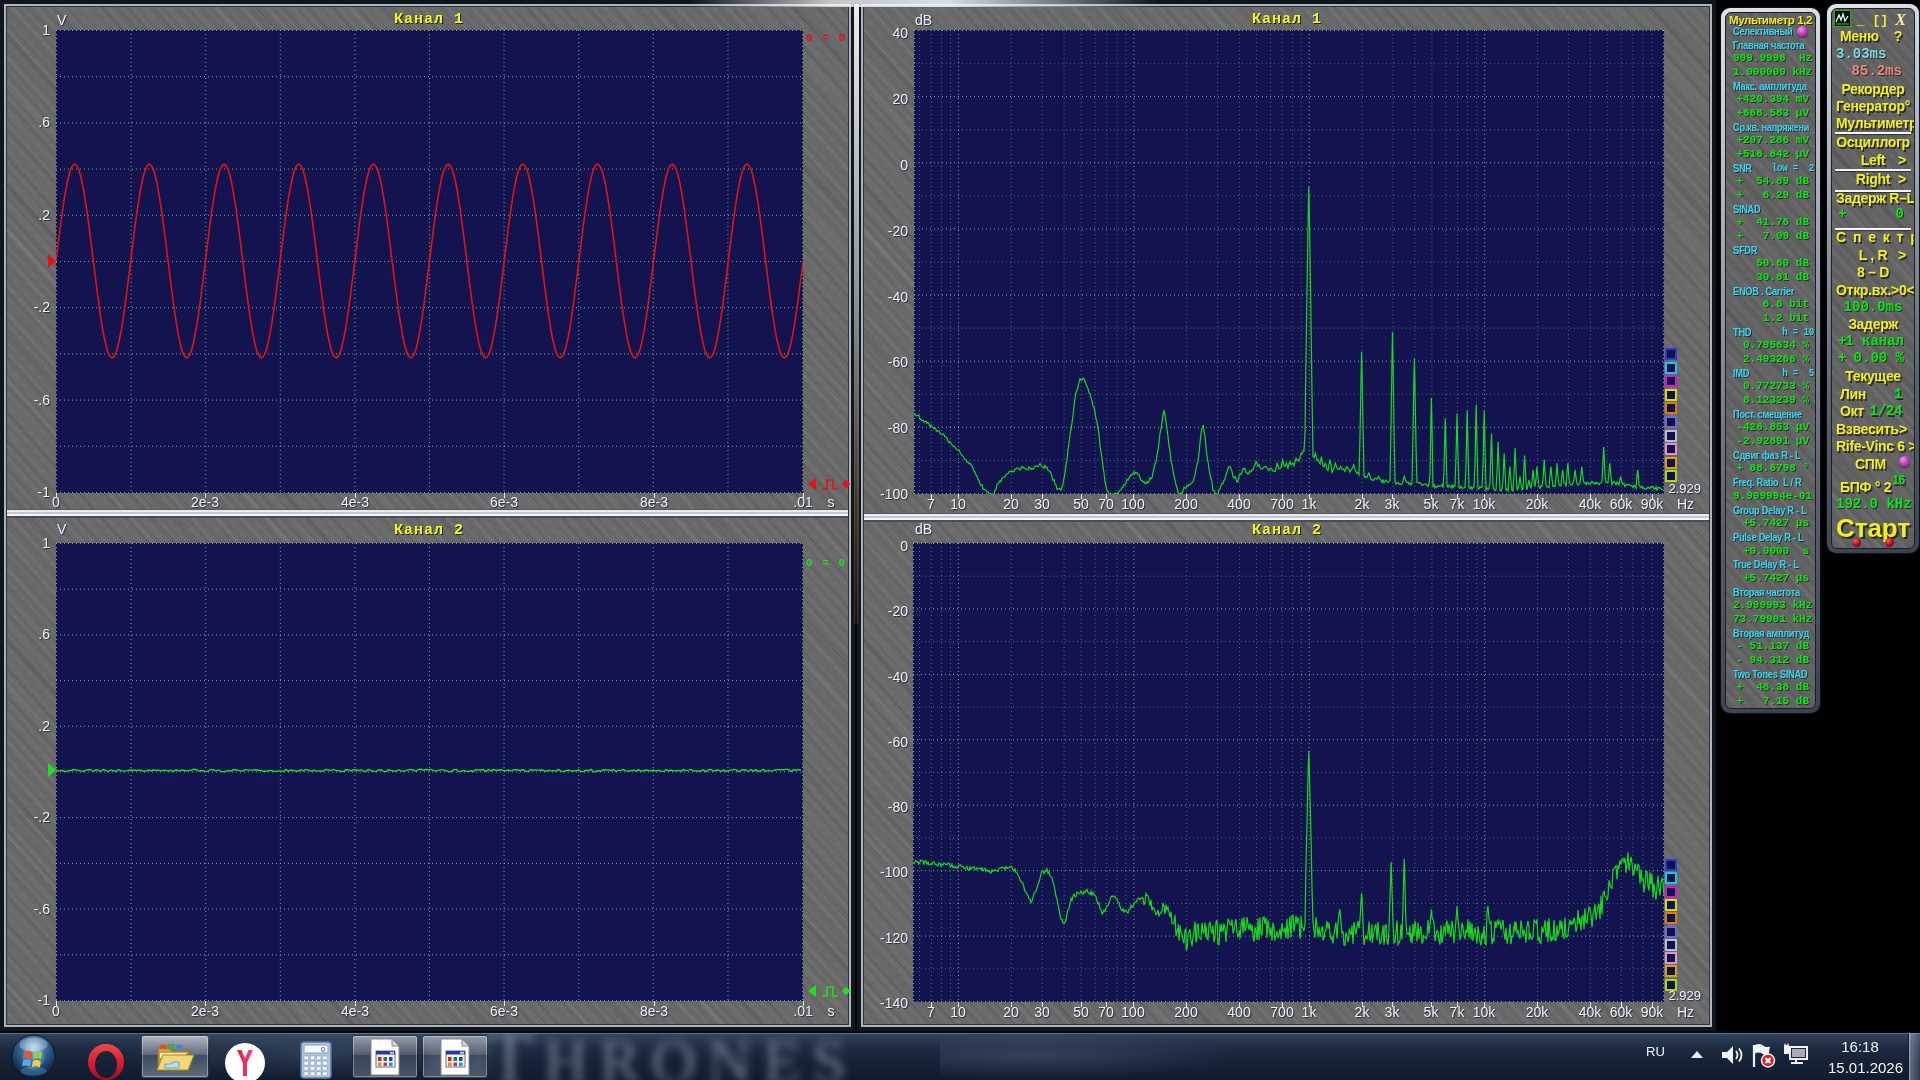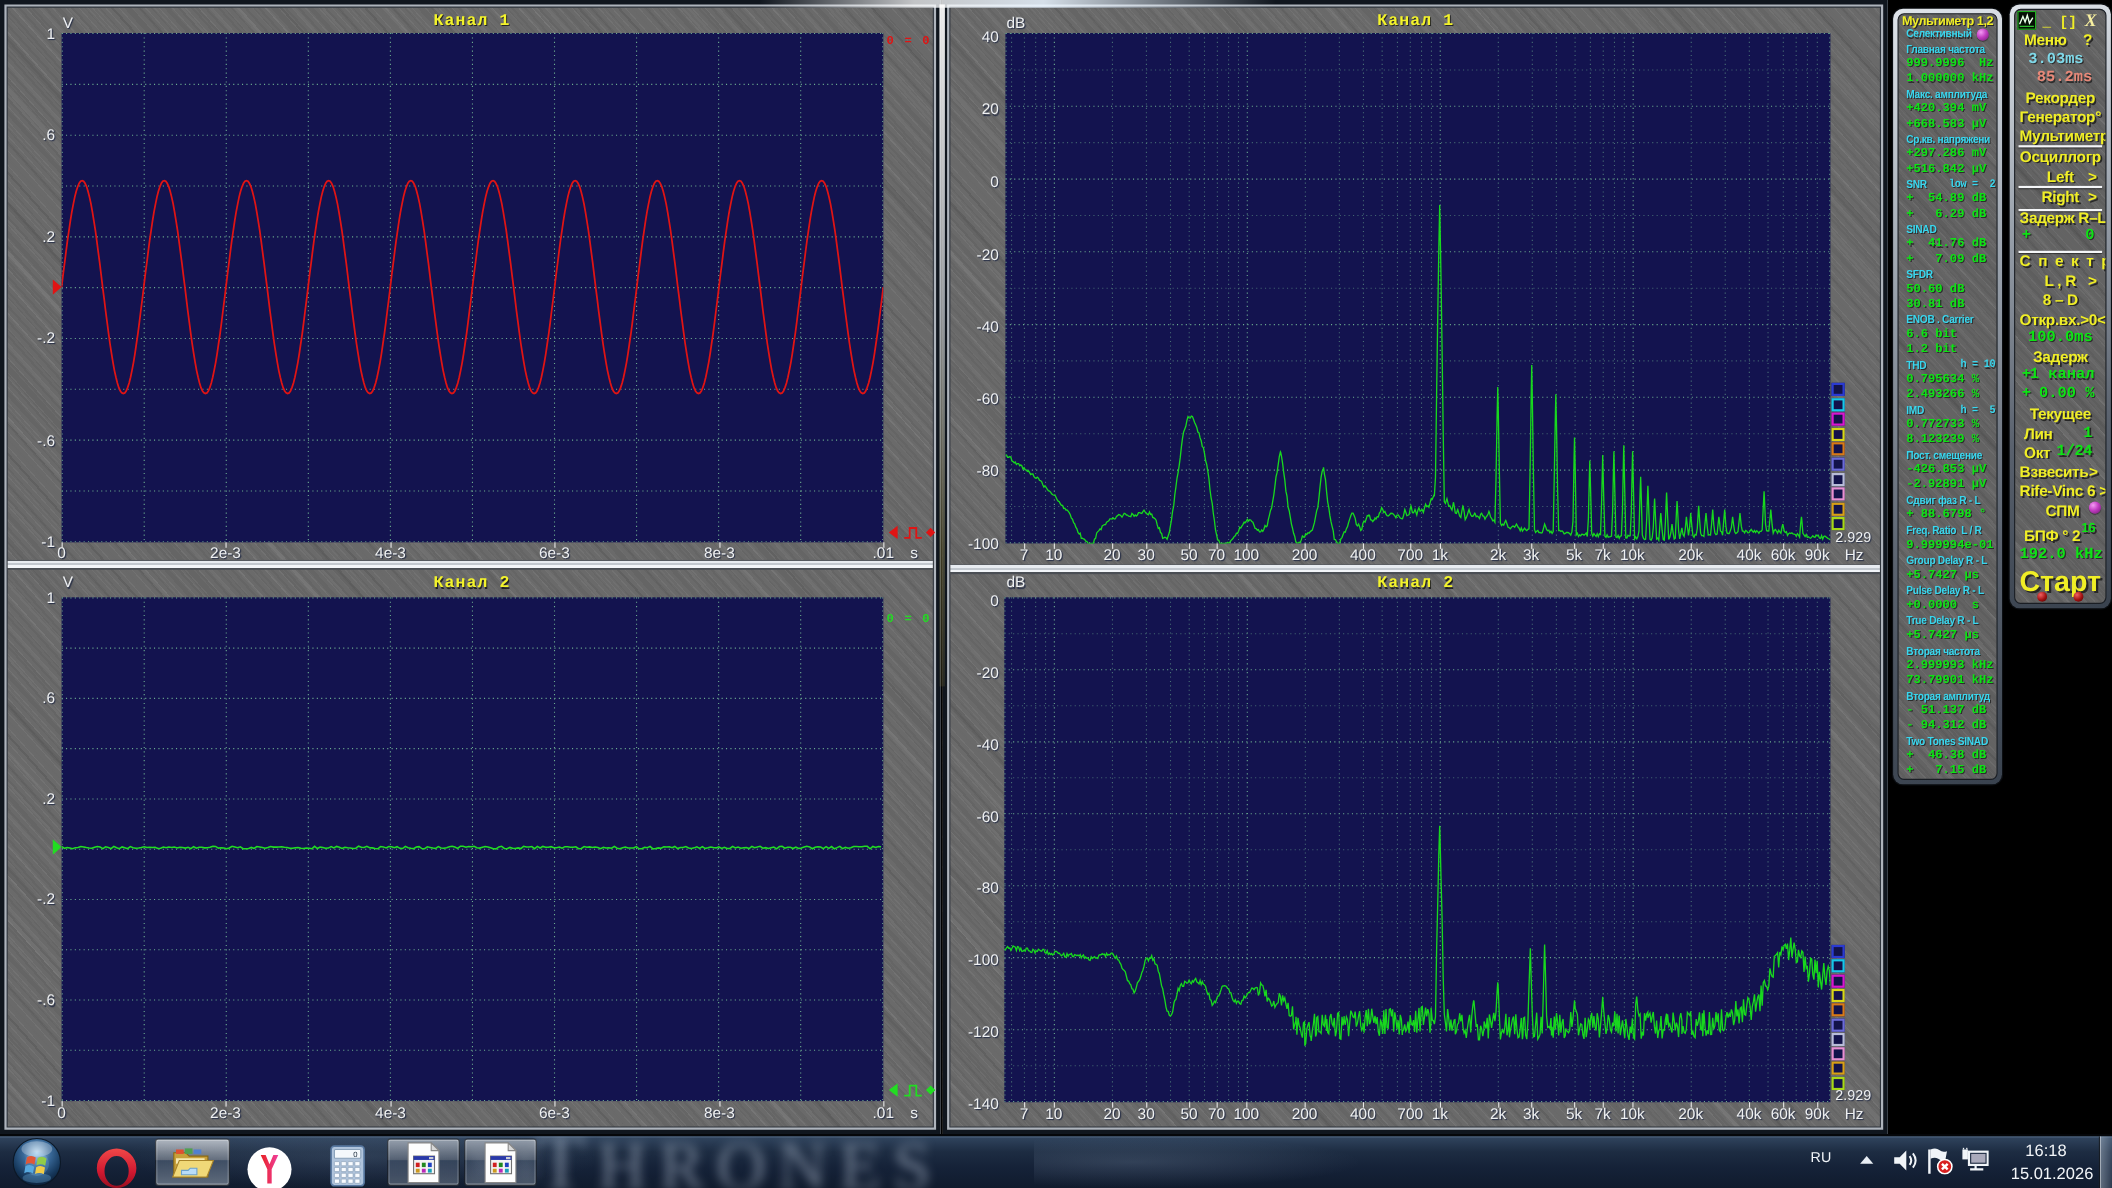--- a/index.html
+++ b/index.html
@@ -15,21 +15,21 @@
 .mk{position:absolute;font:bold 11px "Liberation Mono",monospace;white-space:pre;letter-spacing:1.5px}
 .split{position:absolute;left:7px;right:7px;height:9px;background:linear-gradient(180deg,#565a60 0 11%,#e8ecf1 11% 33%,#c2c8cf 33% 55%,#f2f5f9 55% 78%,#4a4e54 78%)}
 .panel{position:absolute;border-radius:9px;background:linear-gradient(165deg,#dfe4ea,#9aa2ac 35%,#5a626e 70%,#39424e);box-shadow:0 0 0 1px #0b0e12;padding:4px}
 .pinner{position:relative;width:100%;height:100%;border-radius:6px;border:1px solid #1a1e24;background-color:#636363;
  background-image:repeating-linear-gradient(48deg,rgba(255,255,255,.05) 0 1px,rgba(255,255,255,0) 1px 4px,rgba(0,0,0,.05) 4px 6px,rgba(255,255,255,0) 6px 9px),
  repeating-linear-gradient(48deg,rgba(0,0,0,.045) 0 2px,rgba(255,255,255,0) 2px 9px,rgba(255,255,255,.035) 9px 11px,rgba(255,255,255,0) 11px 19px),
  repeating-linear-gradient(48deg,rgba(255,255,255,0) 0 34px,rgba(255,255,255,.045) 34px 38px,rgba(255,255,255,0) 38px 62px,rgba(0,0,0,.05) 62px 68px,rgba(255,255,255,0) 68px 101px);
  overflow:hidden}
 .r{position:absolute;left:7px;right:6px;height:14px;line-height:14px;font:bold 11px "Liberation Mono",monospace;white-space:pre}
 .c{color:#38d7ef;text-shadow:1px 1px 0 rgba(0,0,0,.55);font:bold 10.5px "Liberation Sans",sans-serif;letter-spacing:-.3px;transform:scaleX(.88);transform-origin:0 50%;width:112px}
-.g{color:#0de414;text-align:left;text-shadow:1px 1px 0 rgba(0,0,0,.55)}
+.g{color:#0de414;text-align:right;text-shadow:1px 1px 0 rgba(0,0,0,.55)}
 .y{position:absolute;left:4px;right:4px;height:18px;line-height:18px;color:#f0ee26;font:bold 14px "Liberation Sans",sans-serif;letter-spacing:-.3px;text-align:center;text-shadow:1.5px 1.5px 0 rgba(0,0,0,.6);white-space:pre}
 .gv{position:absolute;left:4px;right:4px;height:18px;line-height:18px;color:#0de414;font:bold 14px "Liberation Mono",monospace;text-align:center;text-shadow:1px 1px 0 rgba(0,0,0,.55);white-space:pre}
 .hr{position:absolute;left:3px;right:3px;height:2px;background:#f4f6f8;box-shadow:0 1px 1px rgba(0,0,0,.5)}
 .ball{position:absolute;width:11px;height:11px;border-radius:50%;background:radial-gradient(circle at 35% 30%,#f49af4,#c23ec2 45%,#6e1270);box-shadow:0 1px 1px rgba(0,0,0,.5)}
 .tb-btn{position:absolute;top:2px;height:43px;border-radius:3px;border:1px solid rgba(0,0,0,.55);background:linear-gradient(180deg,rgba(255,255,255,.48),rgba(255,255,255,.20) 45%,rgba(150,170,195,.14) 46%,rgba(210,225,240,.28));box-shadow:inset 0 0 0 1px rgba(255,255,255,.35)}
 </style></head><body>
 <div class="win" style="left:0;top:0;width:855px;height:1031px">
     <div class="ti" style="left:394px;top:11px">Канал 1</div>
     <div class="plot" style="left:56px;top:30px;width:747px;height:463px">
       <svg class="abs" style="left:0;top:0" width="747" height="463" viewBox="0 0 747 463">
@@ -465,21 +465,21 @@
   </div>
 <div class="panel" style="left:1827px;top:4px;width:92px;height:549px">
     <div class="pinner">
       <div class="abs" style="left:2px;top:1px;width:17px;height:17px;background:#051005;border:1px solid #20b020"><svg width="15" height="15">
           <path d="M1 11 L4 4 L6 9 L8 3 L10 10 L13 5" stroke="#e8ffe8" stroke-width="1.3" fill="none"></path>
           <path d="M1 13 h13" stroke="#30c030" stroke-width="1" fill="none"></path>
         </svg></div>
       <div class="abs" style="right:26px;top:4px;color:#f0ee26;font:bold 13px 'Liberation Mono',monospace">_ []</div>
       <div class="abs" style="right:8px;top:2px;color:#f8f0a0;font:bold italic 16px 'Liberation Serif',serif">X</div>
       <div class="y" style="top:19px;text-align:left;left:8px">Меню<span style="position:absolute;right:8px">?</span></div>
-      <div class="gv" style="top:37px;color:#7fd8e8;text-align:center;right:12px">3.03ms</div>
+      <div class="gv" style="top:37px;color:#7fd8e8;text-align:left;right:12px">3.03ms</div>
       <div class="gv" style="top:54px;color:#e88878;text-align:right;right:12px">85.2ms</div>
       <div class="y" style="top:72px">Рекордер</div>
       <div class="y" style="top:89px">Генератор°</div>
       <div class="y" style="top:106px">Мультиметр</div>
       <div class="hr" style="top:123px"></div>
       <div class="y" style="top:125px">Осциллогр</div>
       <div class="y" style="top:143px">Left<span style="position:absolute;right:4px">&gt;</span></div>
       <div class="hr" style="top:160px"></div>
       <div class="y" style="top:161.5px">Right<span style="position:absolute;right:4px">&gt;</span></div>
       <div class="hr" style="top:180.5px"></div>
@@ -492,21 +492,21 @@
       <div class="y" style="top:273px">Откр.вх.&gt;0&lt;</div>
       <div class="gv" style="top:289.5px">100.0ms</div>
       <div class="y" style="top:306.5px">Задерж</div>
       <div class="gv" style="top:324px;text-align:left;left:6px">+<span style="position:absolute;right:6px">1 канал</span></div>
       <div class="gv" style="top:341px;text-align:left;left:6px">+<span style="position:absolute;right:6px">0.00 %</span></div>
       <div class="y" style="top:359px">Текущее</div>
       <div class="y" style="top:376.5px;text-align:left;left:8px">Лин<span style="position:absolute;right:8px;color:#0de414;font-family:'Liberation Mono',monospace;font-size:14px">1</span></div>
       <div class="y" style="top:394px;text-align:left;left:8px">Окт<span style="position:absolute;right:8px;color:#0de414;font-family:'Liberation Mono',monospace;font-size:14px">1/24</span></div>
       <div class="y" style="top:411.5px;padding-right:14px">Взвесить<span style="position:absolute;right:3px">&gt;</span></div>
       <div class="y" style="top:429px">Rife-Vinc 6 &gt;</div>
-      <div class="y" style="top:446.5px;text-align:center;left:8px">СПМ</div>
+      <div class="y" style="top:446.5px;text-align:left;left:23px">СПМ</div>
       <div class="y" style="top:469.5px;text-align:left;left:8px">БПФ ° 2<span style="position:absolute;top:-6px;margin-left:1px;font-size:12px;color:#0de414">16</span></div>
       <div class="gv" style="top:487px">192.0 kHz</div>
       <div class="abs" style="left:0;right:0;top:504px;text-align:center;color:#f0ee26;font:bold 26px 'Liberation Sans',sans-serif;text-shadow:2px 2px 0 rgba(0,0,0,.6)">Старт</div>
       <div class="abs" style="left:20px;top:529px;width:9px;height:9px;border-radius:50%;background:radial-gradient(circle at 35% 30%,#f06060,#a01010 55%,#400404)"></div>
       <div class="abs" style="right:20px;top:529px;width:9px;height:9px;border-radius:50%;background:radial-gradient(circle at 35% 30%,#f06060,#a01010 55%,#400404)"></div>
       <div class="ball" style="right:4px;top:447px"></div>
     </div>
   </div>
 <div class="abs" style="left:0;top:1031px;width:1920px;height:2px;background:#05070a"></div>
 <div class="abs" style="left:0;top:1033px;width:1920px;height:47px;background:linear-gradient(180deg,#31455f,#1d2c42 30%,#152238 60%,#101b2d);overflow:hidden">

